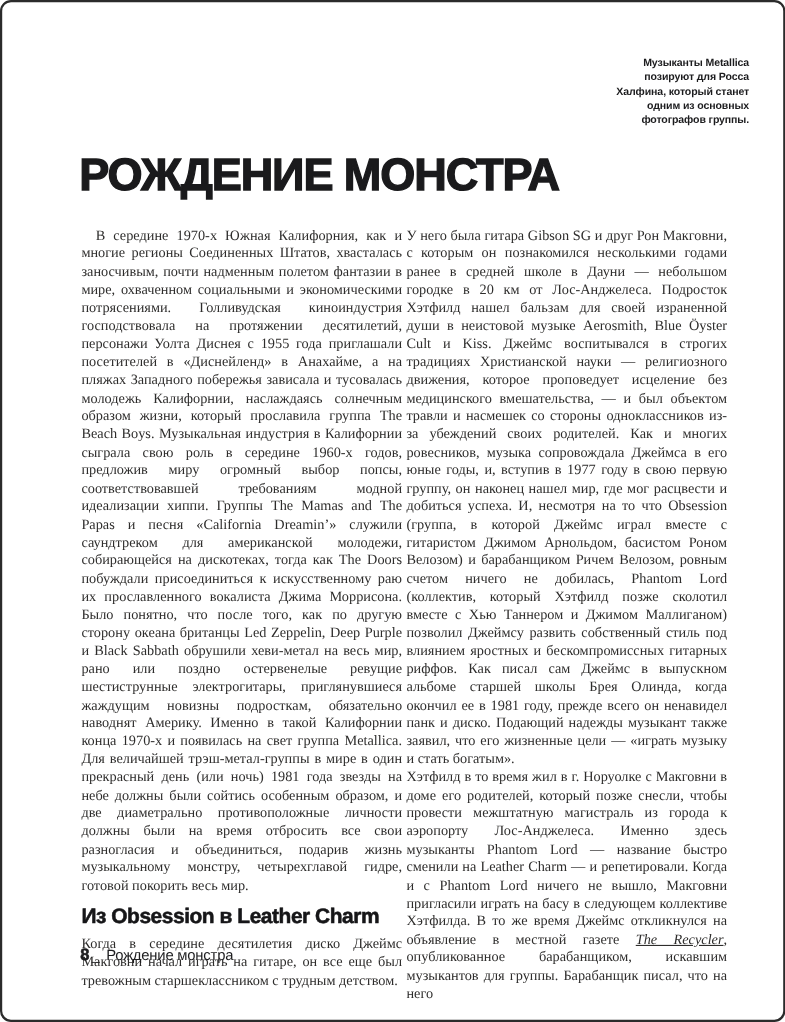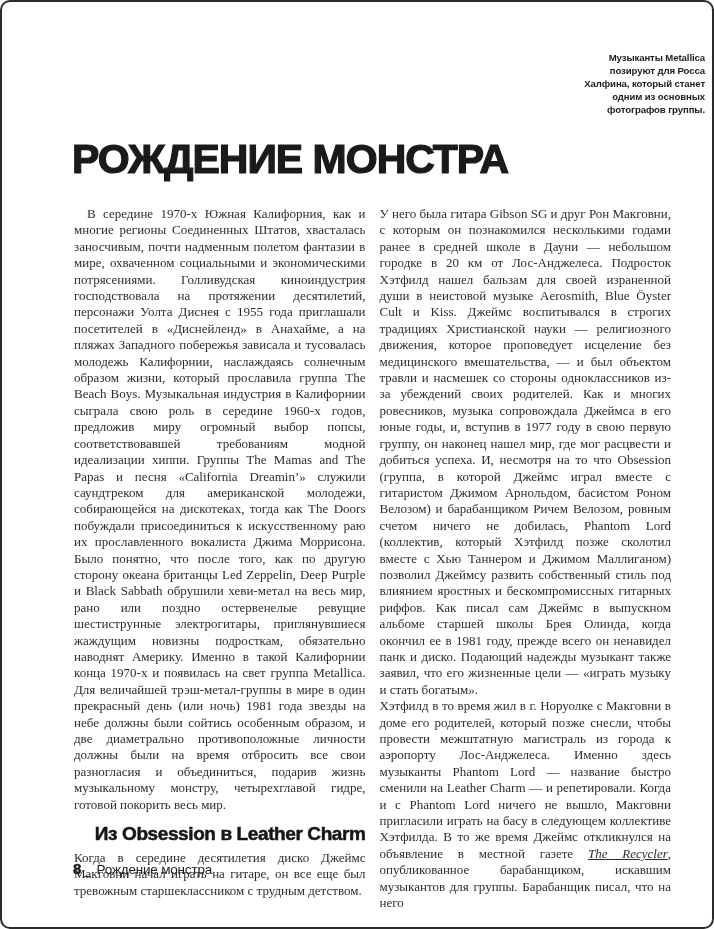--- a/index.html
+++ b/index.html
@@ -13,21 +13,21 @@
     position: absolute;
     left: 0; top: 0;
     width: 714px; height: 929px;
     background: #ffffff;
     border: 2px solid #2b2b2b;
     border-radius: 10px;
     overflow: hidden;
   }
   .photo-caption {
     position: absolute;
-    top: 49px; right: 7px;
+    top: 49px; right: 31px;
     width: 132px;
     text-align: right;
     font-family: "Liberation Sans", sans-serif;
     font-weight: 700;
     font-size: 9.6px;
     line-height: 13px;
     letter-spacing: -0.1px;
     color: #1c1c1e;
   }
   .chapter-title {
@@ -39,21 +39,21 @@
     letter-spacing: -1px;
     color: #1a1a1c;
     -webkit-text-stroke: 1.2px #1a1a1c;
     white-space: nowrap;
   }
   .columns {
     position: absolute;
     left: 72px; top: 204px;
     width: 597px;
     display: flex;
-    gap: 14px;
+    gap: 4px;
   }
   .col { width: 291.5px; }
   .col p {
     font-family: "Liberation Serif", serif;
     font-size: 13px;
     line-height: 16.4px;
     text-align: justify;
     color: #2e2d2c;
     hyphens: auto;
     -webkit-hyphens: auto;
@@ -61,21 +61,20 @@
   .col p.first-indent { text-indent: 13px; }
   .col h2 {
     font-family: "Liberation Sans", sans-serif;
     font-weight: 800;
     font-size: 19px;
     letter-spacing: -0.4px;
     color: #161618;
     -webkit-text-stroke: 0.5px #161618;
     margin: 10px 0 5px 0;
     white-space: nowrap;
-    text-align: right;
   }
   .col p em { font-style: italic; text-decoration: underline; }
   .page-footer {
     position: absolute;
     left: 71px; top: 858px;
     font-family: "Liberation Sans", sans-serif;
     color: #1d1d1f;
     display: flex;
     align-items: baseline;
   }

